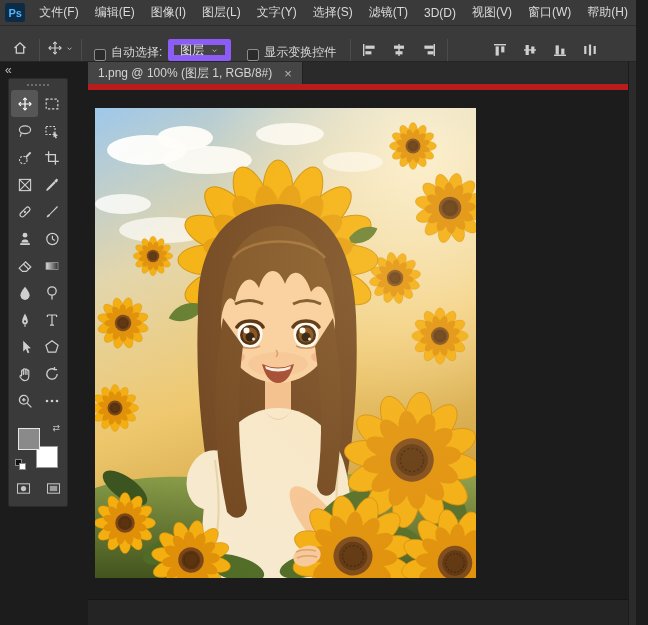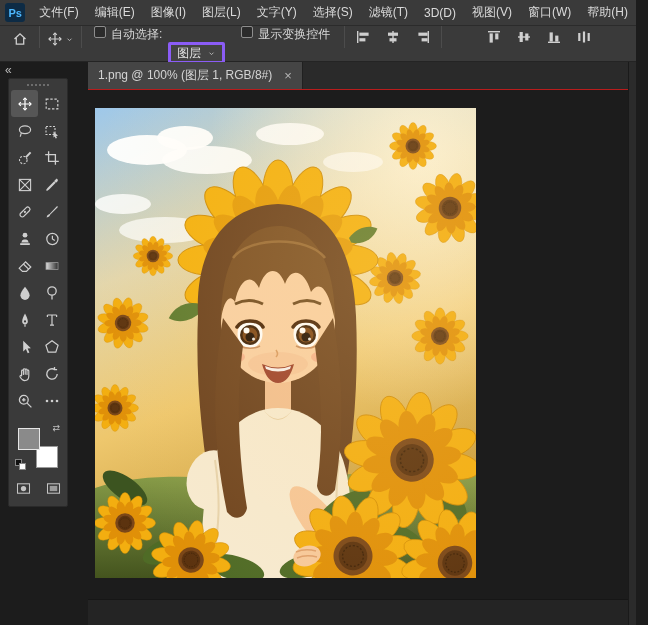--- a/index.html
+++ b/index.html
@@ -9,28 +9,28 @@
 
   
   .menubar{flex:0 0 26px;height:26px;background:#3a3a3a;border-bottom:1px solid #2b2b2b;
     display:flex;align-items:center}
   .ps-logo{width:24px;height:19px;margin:0 6px 0 5px;background:#0d2b45;color:#4db8ff;
     font-size:11px;font-weight:bold;display:flex;align-items:center;justify-content:center;border-radius:3px}
   .menu-item{color:#dadada;font-size:12px;padding:18px 8px;height:26px;display:flex;align-items:center;cursor:default;white-space:nowrap}
 
   
   .optionsbar{flex:0 0 36px;height:36px;background:#3a3a3a;border-bottom:1px solid #242424;
-    display:flex;align-items:flex-start;padding:0 8px}
+    display:flex;align-items:flex-end;padding:0 8px}
   .ob-btn{height:26px;min-width:24px;display:flex;align-items:center;justify-content:center;
     background:none;border:none;color:#cfcfcf;gap:2px}
   .divider{width:1px;height:22px;background:#2d2d2d;border-right:1px solid #4c4c4c;margin:0 7px}
   .checkbox{width:12px;height:12px;border:1px solid #8d8d8d;background:#2b2b2b;border-radius:2px;
     display:inline-block;margin:0 5px;flex:0 0 12px}
   .ob-label{color:#d6d6d6;font-size:12px;white-space:nowrap}
-  .dropdown{height:22px;margin:16px 6px;padding:0 6px;background:#434343;border:3px solid #8b5cf6;
+  .dropdown{height:22px;margin:0 6px;padding:0 6px;background:#434343;border:6px solid #8b5cf6;
     border-radius:2px;color:#e2e2e2;font-size:12px;display:flex;align-items:center;gap:6px}
   .icon16{width:16px;height:16px;color:#cfcfcf}
   .icon9{width:9px;height:9px;color:#bdbdbd}
   .align-group{display:flex;align-items:center;gap:8px}
   .align-btn{background:none;border:none;width:22px;height:22px;display:flex;align-items:center;justify-content:center;color:#7d7d7d}
   .spacer30{width:34px}
 
   
   .workspace{flex:1;display:flex;min-height:0}
   .left-rail{width:88px;position:relative;background:#1c1c1c;flex:0 0 88px}
@@ -53,21 +53,21 @@
   .mini-default .b{position:absolute;left:0;top:0;width:7px;height:7px;background:#111;border:1px solid #888}
   .mini-default .w{position:absolute;left:4px;top:4px;width:7px;height:7px;background:#fff;border:1px solid #888}
   .mini-swap{position:absolute;right:1px;top:0;color:#c0c0c0;font-size:9px;line-height:9px}
 
   .panel-bottom{display:flex;gap:8px;margin-top:4px}
   .pb-btn{width:22px;height:20px;background:none;border:none;color:#c5c5c5;display:flex;align-items:center;justify-content:center}
   .pb-btn svg{width:15px;height:15px}
 
   
   .doc-area{flex:1;display:flex;flex-direction:column;min-width:0}
-  .tabbar{flex:0 0 28px;height:28px;background:#2a2a2a;display:flex;align-items:stretch;border-bottom:1px solid #b91c1c}
+  .tabbar{flex:0 0 28px;height:28px;background:#2a2a2a;display:flex;align-items:stretch;border-bottom:6px solid #b91c1c}
   .tab{background:#454545;display:flex;align-items:center;padding:0 10px;gap:12px;
     font-size:12px;color:#d4d4d4;border-right:1px solid #202020;white-space:nowrap}
   .tab-close{color:#b5b5b5;font-size:13px;background:none;border:none}
   .canvas{flex:1;position:relative;background:#1c1c1c;overflow:hidden}
   .art{position:absolute;left:7px;top:18px;display:block}
   .statusbar{flex:0 0 26px;background:#242424;border-top:1px solid #161616}
   .right-strip{width:8px;flex:0 0 8px;background:#2b2b2b;border-left:1px solid #1a1a1a}
 </style>
 </head>
 <body>

